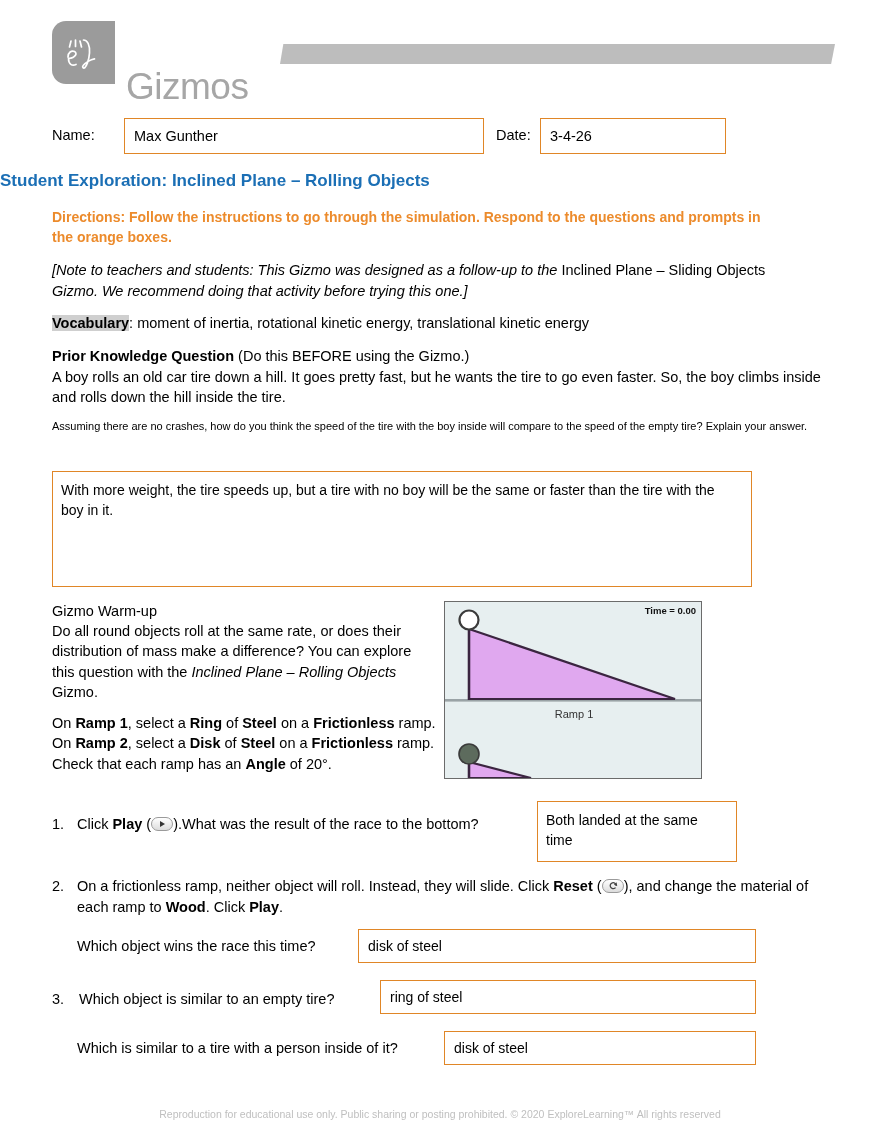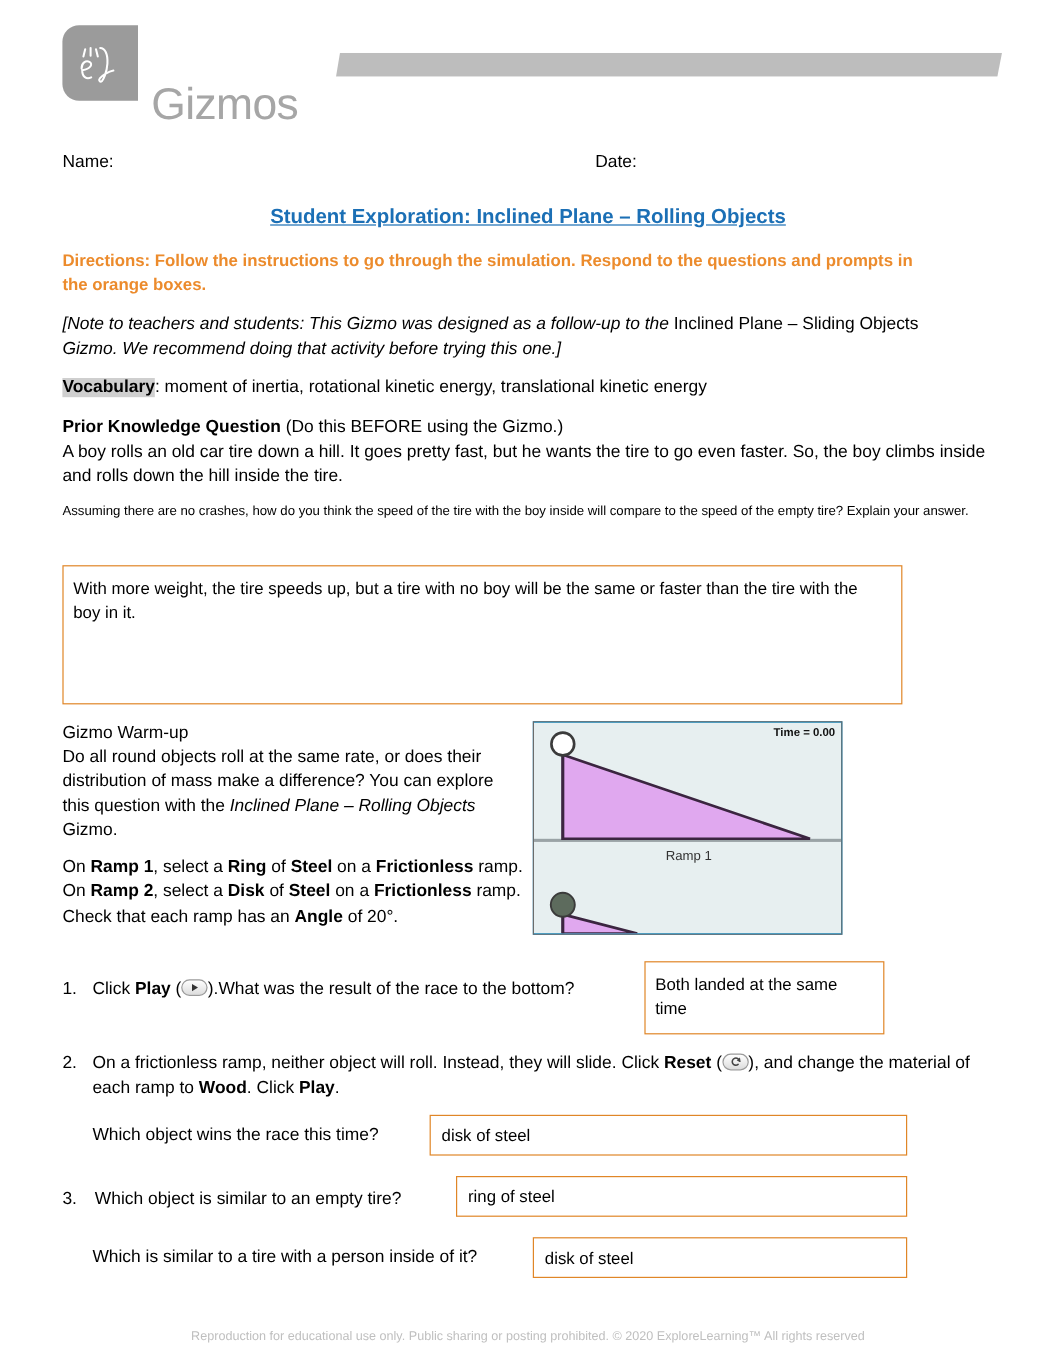--- a/index.html
+++ b/index.html
@@ -65,24 +65,23 @@
   .box-date {
     position: absolute; left: 540px; top: 0;
     width: 186px; height: 36px;
     border: 1.6px solid #e08627; background: #fff;
   }
   .box-date .val { position: absolute; left: 9px; top: 9px; font-size: 14.5px; }
 
   
   .doc-title {
     position: absolute; left: 0; top: 171px;
-    width: 880px; text-align: center;
+    width: 880px; text-align: left;
     font-size: 17px; font-weight: bold;
     color: #1b6fb5;
-    text-decoration: underline;
   }
 
   
   .directions {
     position: absolute; left: 52px; top: 208px;
     width: 730px;
     font-size: 14px; font-weight: bold;
     color: #ec8b2c;
     line-height: 1.42;
   }
@@ -135,21 +134,21 @@
     position: absolute; left: 52px; top: 713px;
     width: 384px;
     font-size: 14.5px; line-height: 1.41;
   }
   .warmup-p2 b { font-weight: bold; }
 
   
   .sim {
     position: absolute; left: 444px; top: 601px;
     width: 258px; height: 178px;
-    background: #0ea5e9;
+    background: #c4b5fd;
     border: 1px solid #6b6b6b;
     overflow: hidden;
   }
   .sim-time {
     position: absolute; right: 5px; top: 3px;
     font-size: 9.5px; font-weight: bold; color: #111;
     font-family: "Liberation Sans", sans-serif;
   }
   .sim-label {
     position: absolute; left: 0; top: 106px; width: 258px;
@@ -253,21 +252,27 @@
         <path d="M31.5 19 C35.5 19 38 24 37.5 32 C37 40 34 45.5 33 46.5 C31.5 47.8 29.8 46.2 31.2 44.4 C33.2 41.8 38.5 38.5 42.5 37.8"></path>
       </g>
     </svg>
   </div>
   <div class="logo-word">Gizmos</div>
   <div class="logo-bar"></div>
 </div>
 
 <div class="namerow">
   <div class="lbl-name">Name:</div>
+  <div class="box-name">
+    <div class="val">Max Gunther</div>
+  </div>
   <div class="lbl-date">Date:</div>
+  <div class="box-date">
+    <div class="val">3-4-26</div>
+  </div>
 </div>
 
 <div class="doc-title">Student Exploration: Inclined Plane – Rolling Objects</div>
 
 <div class="directions">Directions: Follow the instructions to go through the simulation. Respond to the questions and prompts in the orange boxes.</div>
 
 <div class="note">
   <i>[Note to teachers and students: This Gizmo was designed as a follow-up to the </i><span>Inclined Plane – Sliding Objects </span><i>Gizmo. We recommend doing that activity before trying this one.]</i>
 </div>
 

